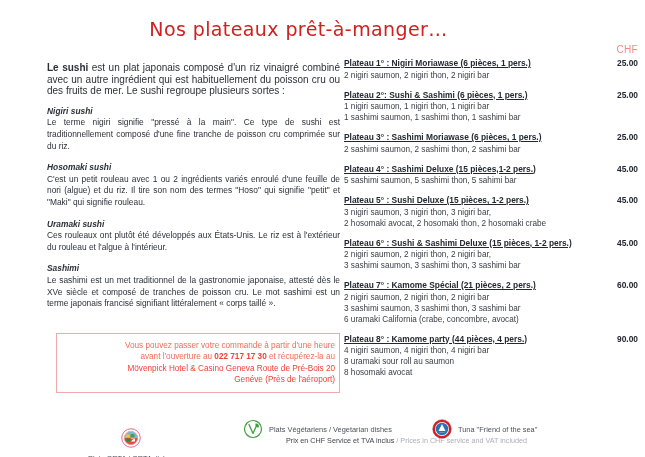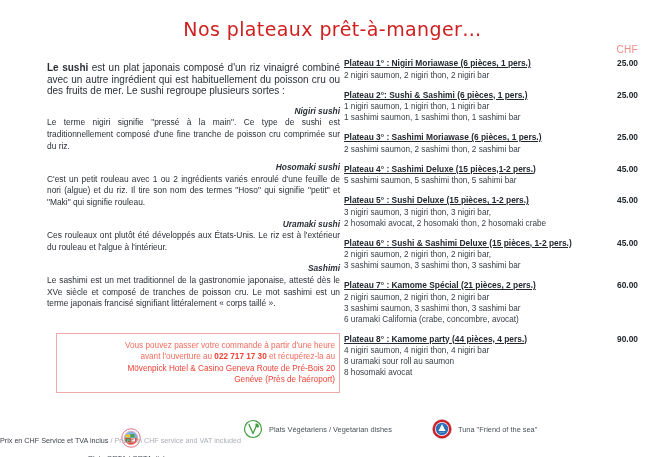--- a/index.html
+++ b/index.html
@@ -27,21 +27,20 @@
     position: absolute;
     left: 0;
     top: 18px;
     width: 597px;
     text-align: center;
     color: #cf2020;
     font-size: 19px;
     font-family: "DejaVu Sans", sans-serif;
     letter-spacing: 0.4px;
     font-weight: 400;
-    padding-left: 34px;
   }
 
   
   .left-col {
     position: absolute;
     left: 47px;
     top: 62px;
     width: 293px;
   }
   .para {
@@ -53,21 +52,20 @@
   }
   .para:last-child { margin-bottom: 0; }
   .para b { font-weight: bold; }
   .sec-head {
     font-size: 8.4px;
     font-weight: bold;
     font-style: italic;
     line-height: 11.6px;
     margin: 0;
     color: #2b3038;
-    text-align: right;
   }
   .sec-body {
     font-size: 8.4px;
     line-height: 11.6px;
     text-align: justify;
     margin: 0 0 10px 0;
     color: #2b3038;
   }
 
   
@@ -185,21 +183,21 @@
     height: 20px;
     flex: 0 0 auto;
     display: block;
   }
 
   .price-note {
     position: absolute;
     left: 0;
     top: 22px;
     width: 527px;
-    text-align: left;
+    text-align: right;
     font-size: 7.2px;
     color: #808790;
   }
   .price-note .fr { color: #3d434b; }
   .price-note .sep { color: #a9aeb5; }
   .price-note .en { color: #a9aeb5; }
 </style>
 </head>
 <body>
 

